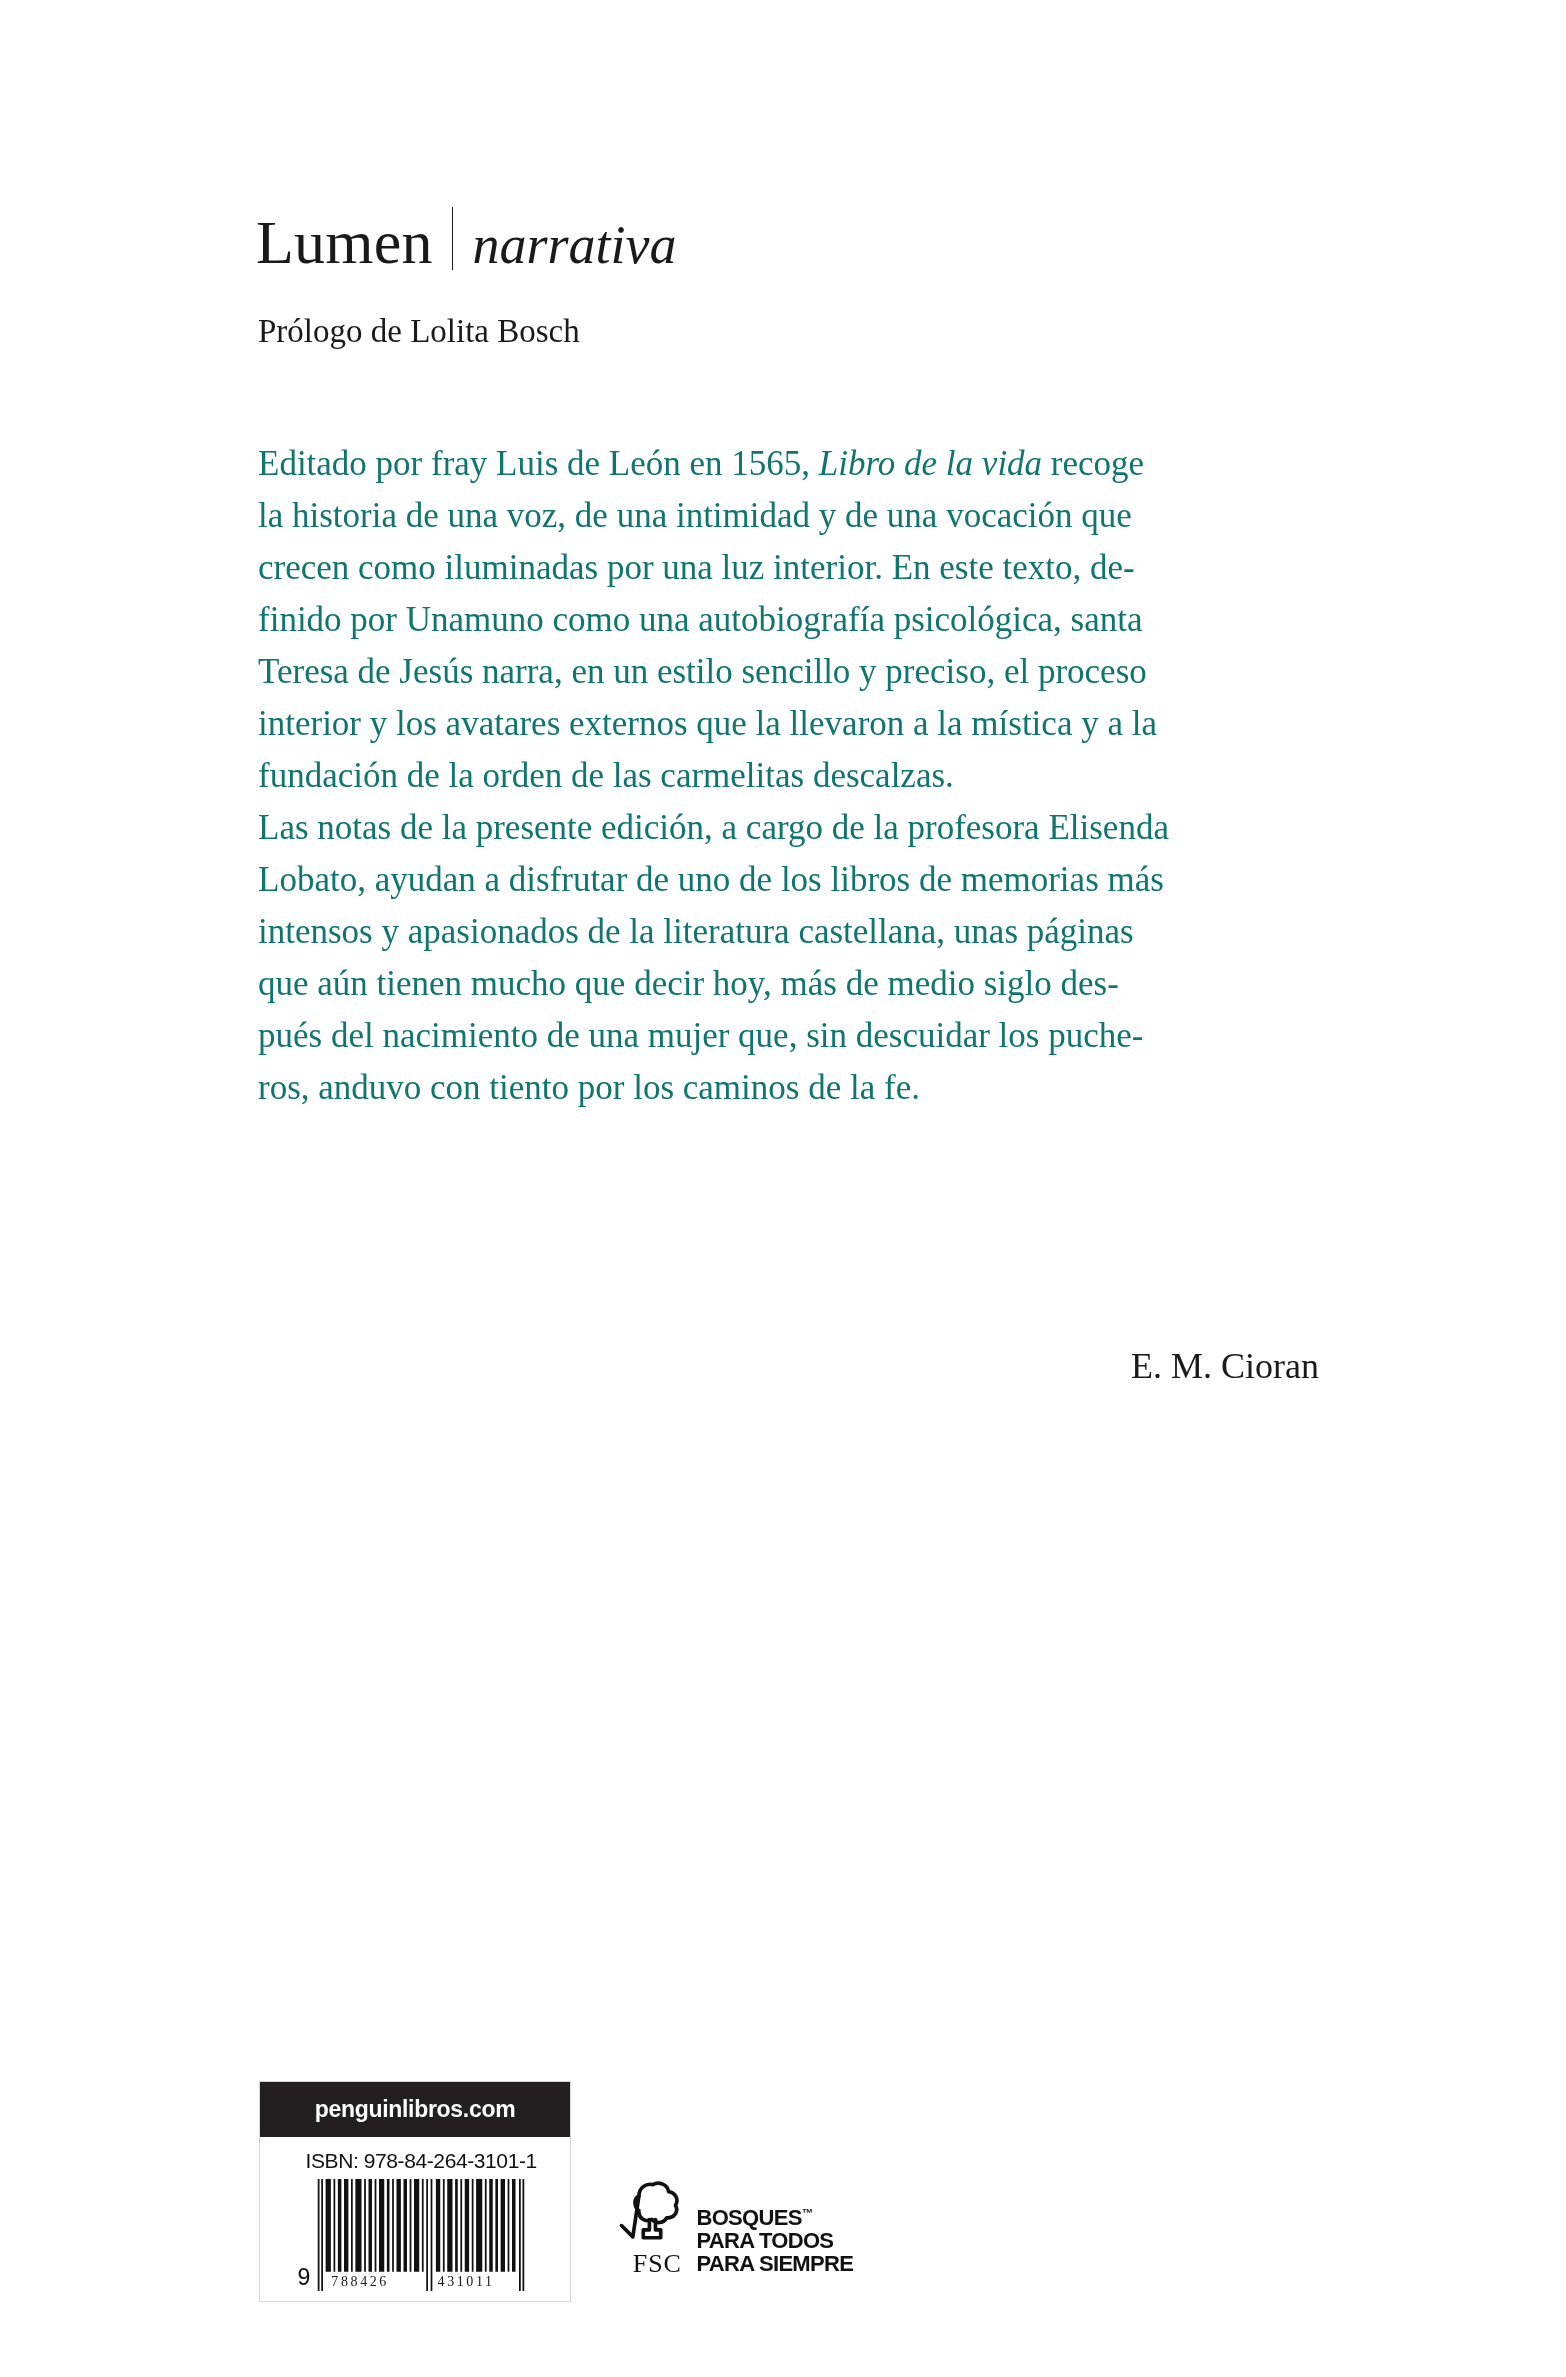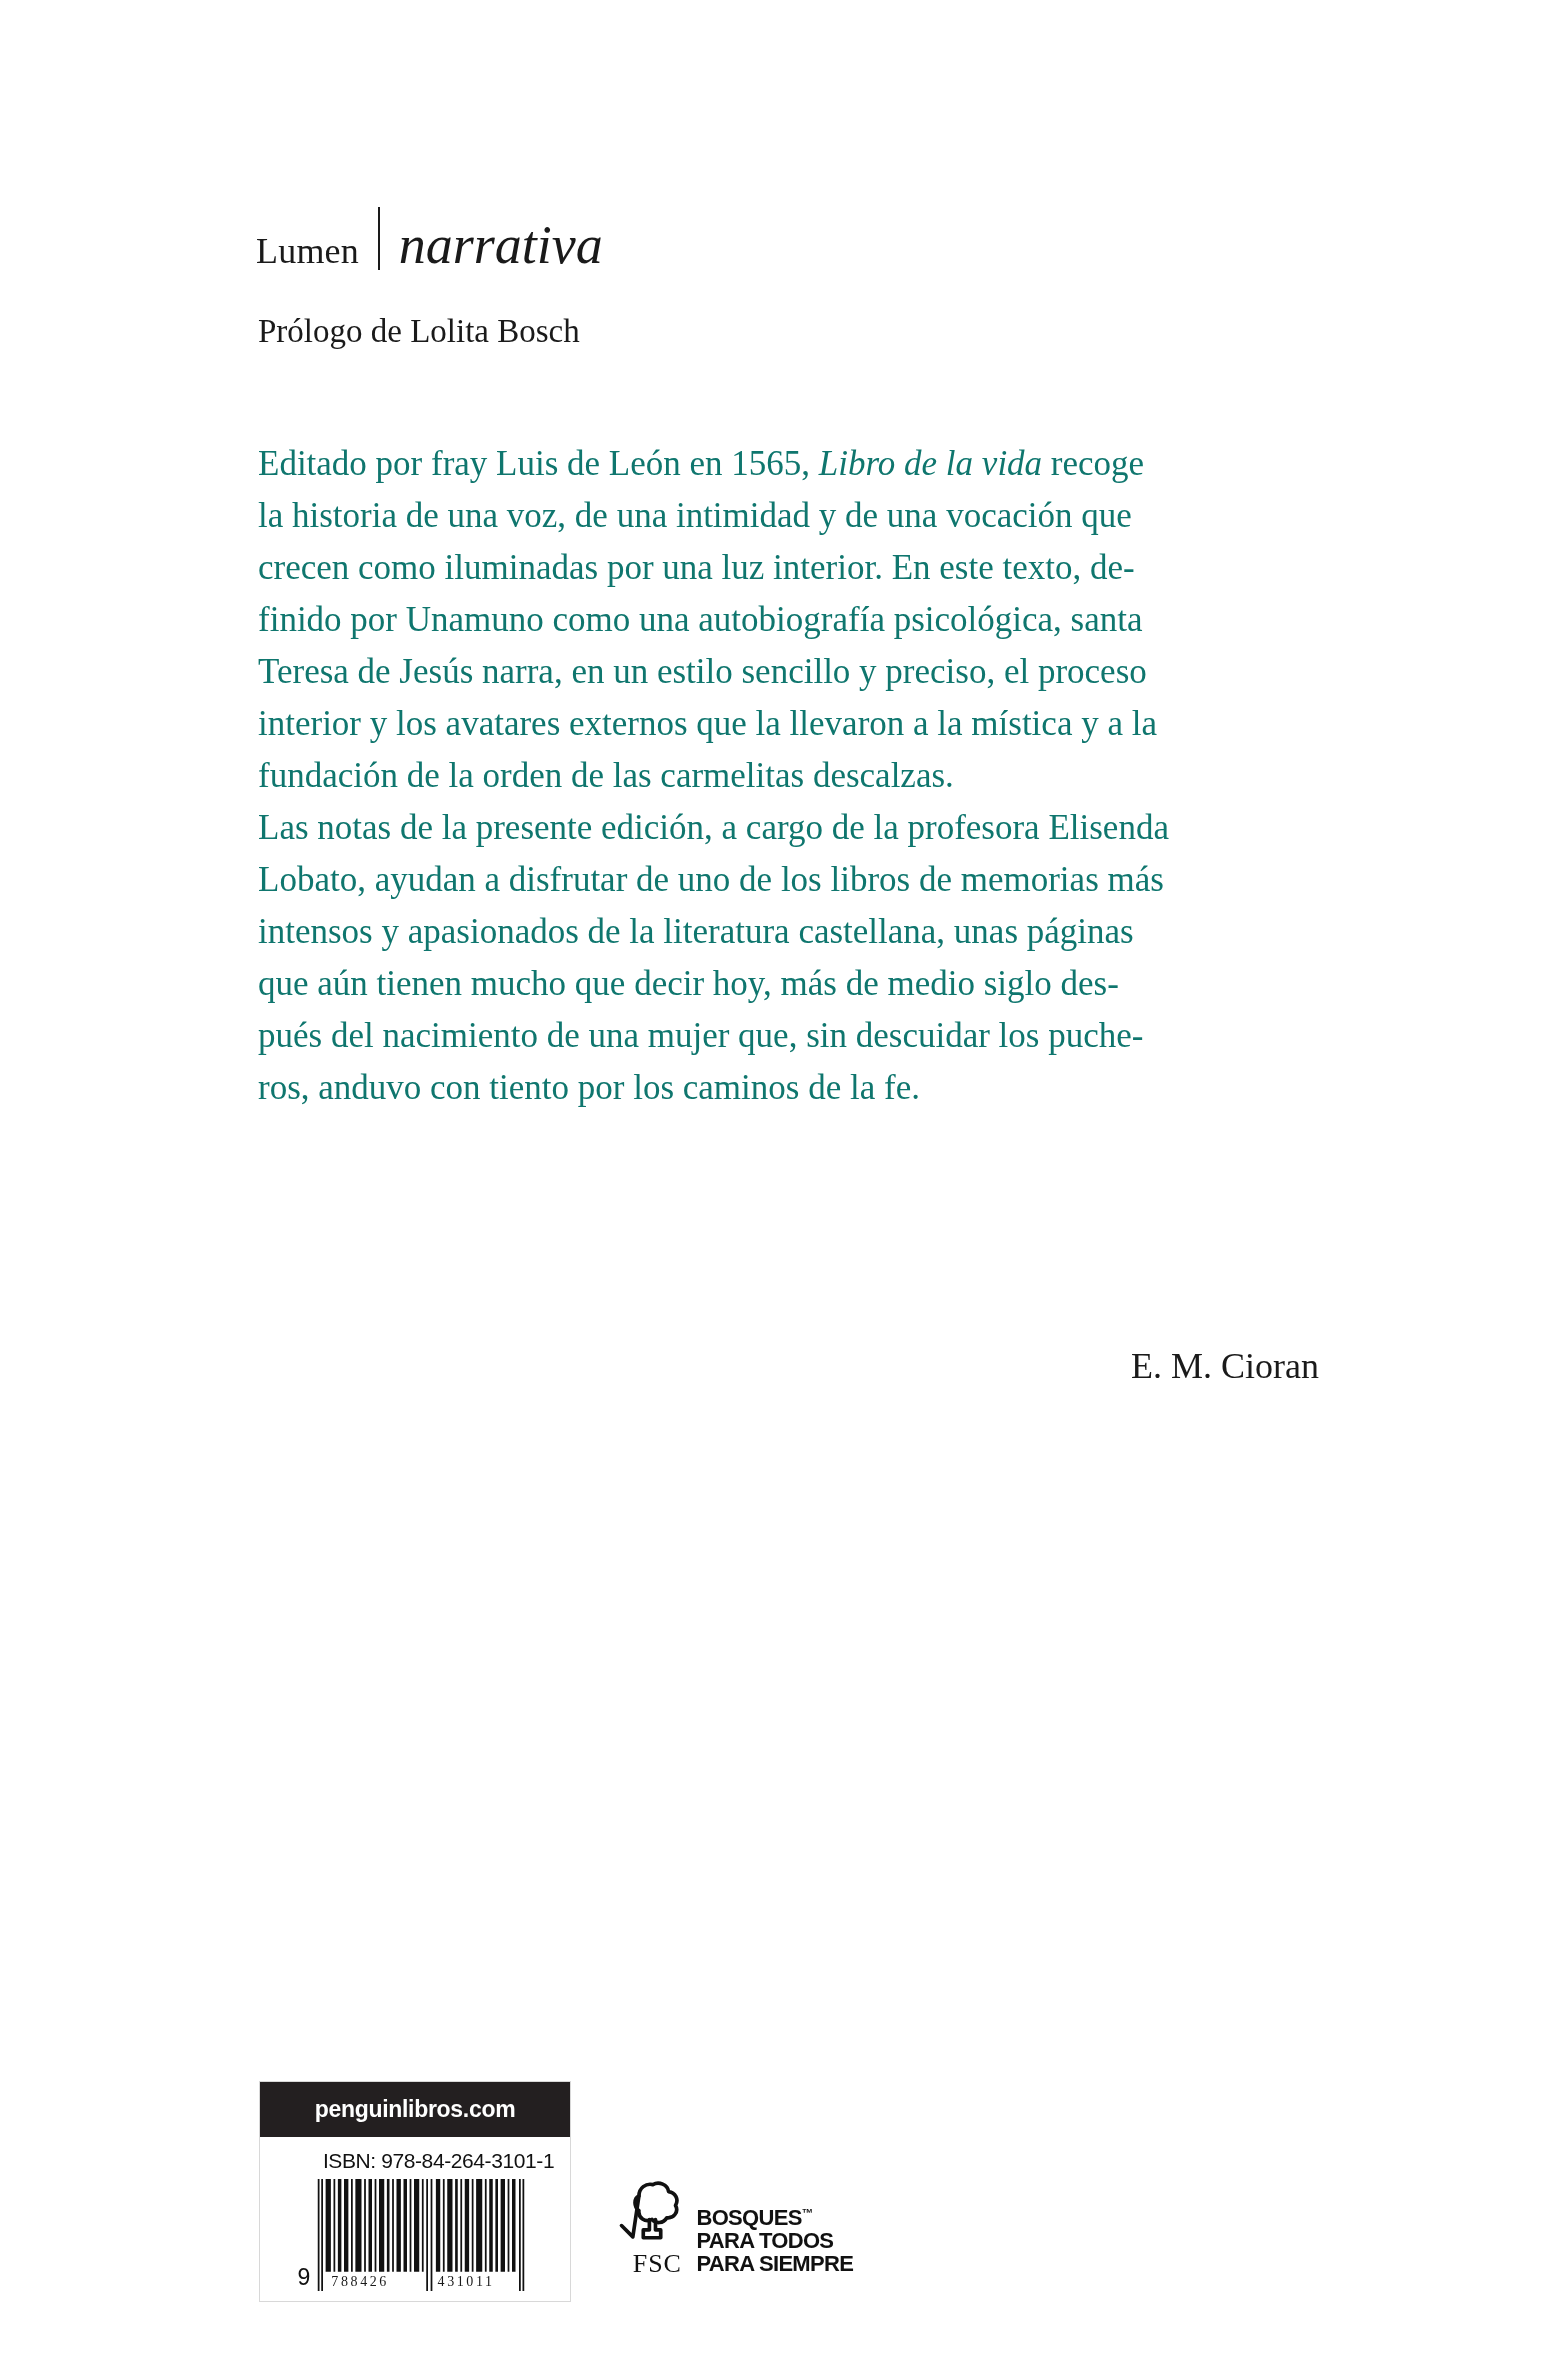--- a/index.html
+++ b/index.html
@@ -26,21 +26,21 @@
   .imprint {
     position: absolute;
     left: 256px;
     top: 200px;
     display: flex;
     align-items: baseline;
     height: 75px;
   }
   .imprint-name {
     font-family: "Liberation Serif", "DejaVu Serif", serif;
-    font-size: 36px;
+    font-size: 62px;
     line-height: 1;
     letter-spacing: 0.2px;
     color: #1a1a1a;
   }
   .imprint-rule {
     width: 1.8px;
     height: 63px;
     background: #1a1a1a;
     margin: 0 19px;
     position: relative;
@@ -126,21 +126,21 @@
     font-weight: bold;
     font-size: 23px;
     letter-spacing: -0.3px;
     padding: 14px 0 14px 0;
   }
   .barcode-body {
     padding: 12.3px 15.8px 10.5px 15.8px;
     background: #ffffff;
   }
   .isbn-line {
-    text-align: right;
+    text-align: center;
     font-family: "Liberation Sans", "DejaVu Sans", sans-serif;
     font-size: 21px;
     letter-spacing: -0.4px;
     color: #111111;
     margin-bottom: 5.3px;
     margin-left: 12.3px;
   }
   .ean {
     display: flex;
     align-items: flex-end;

